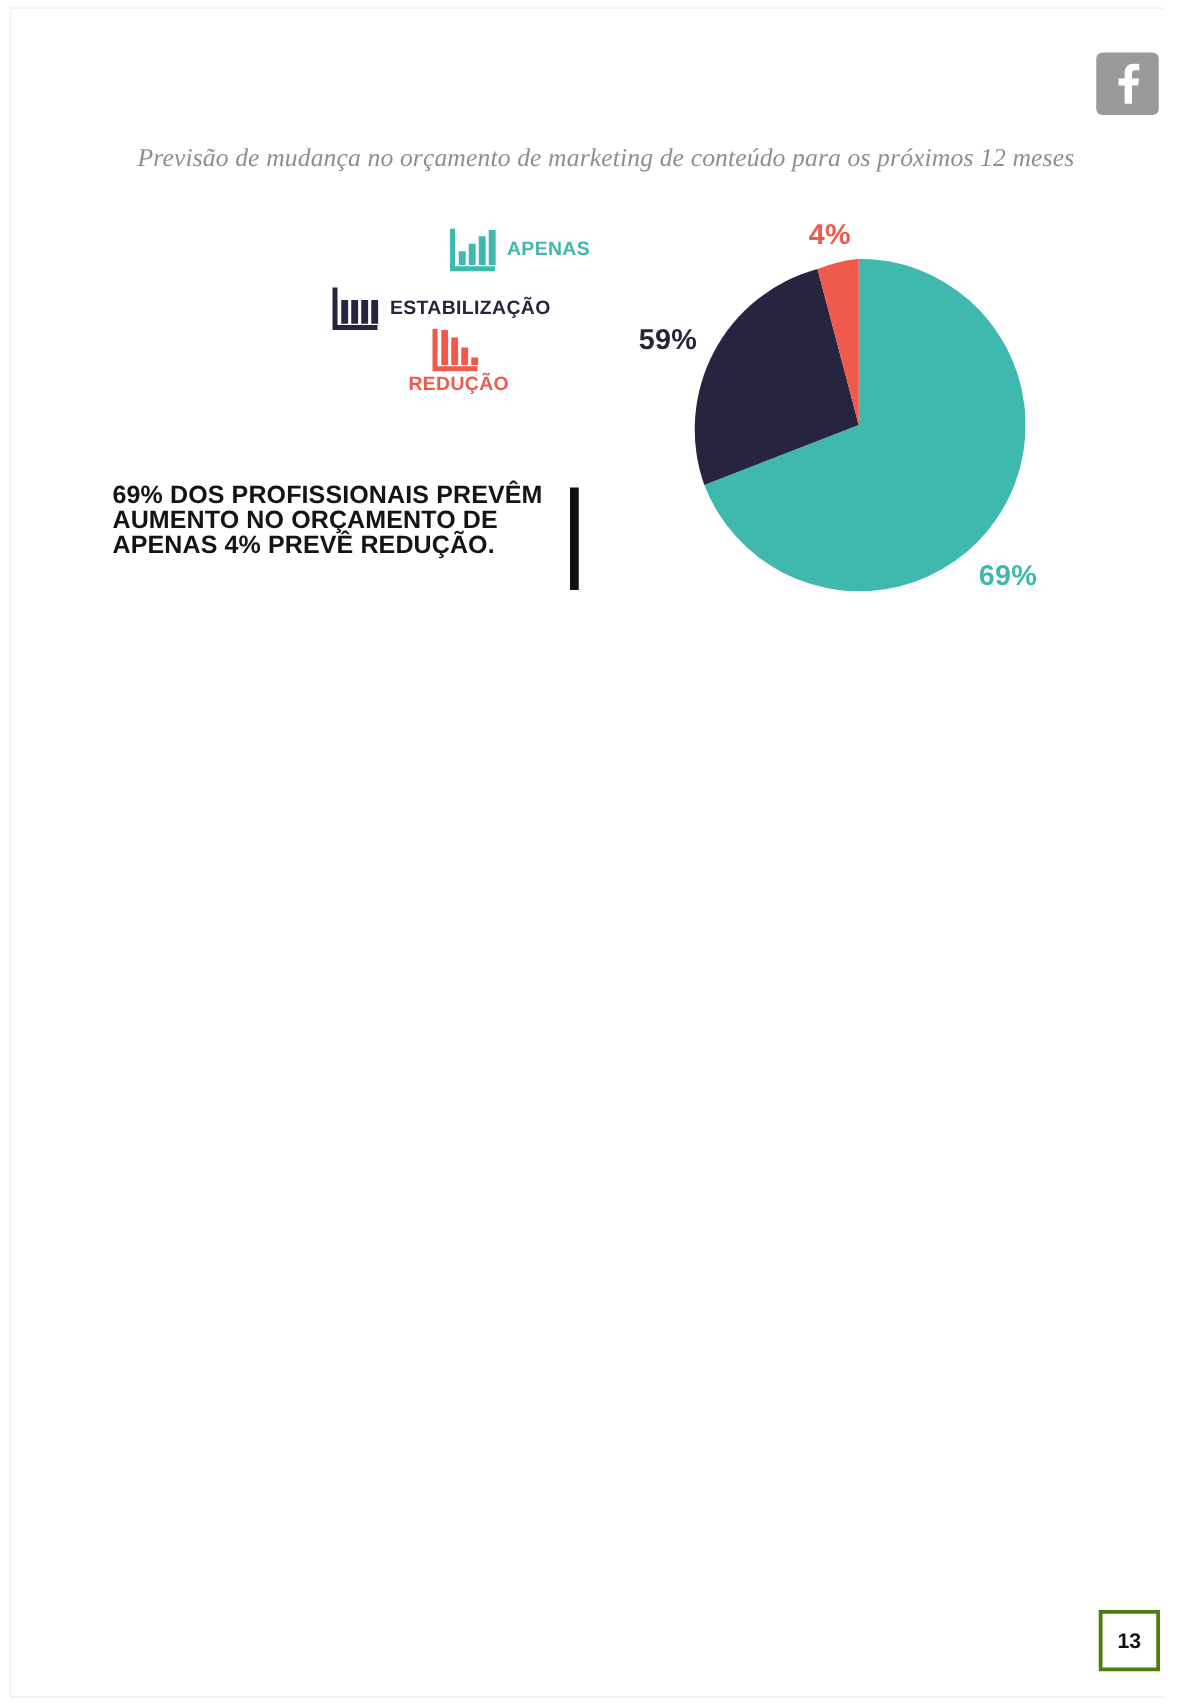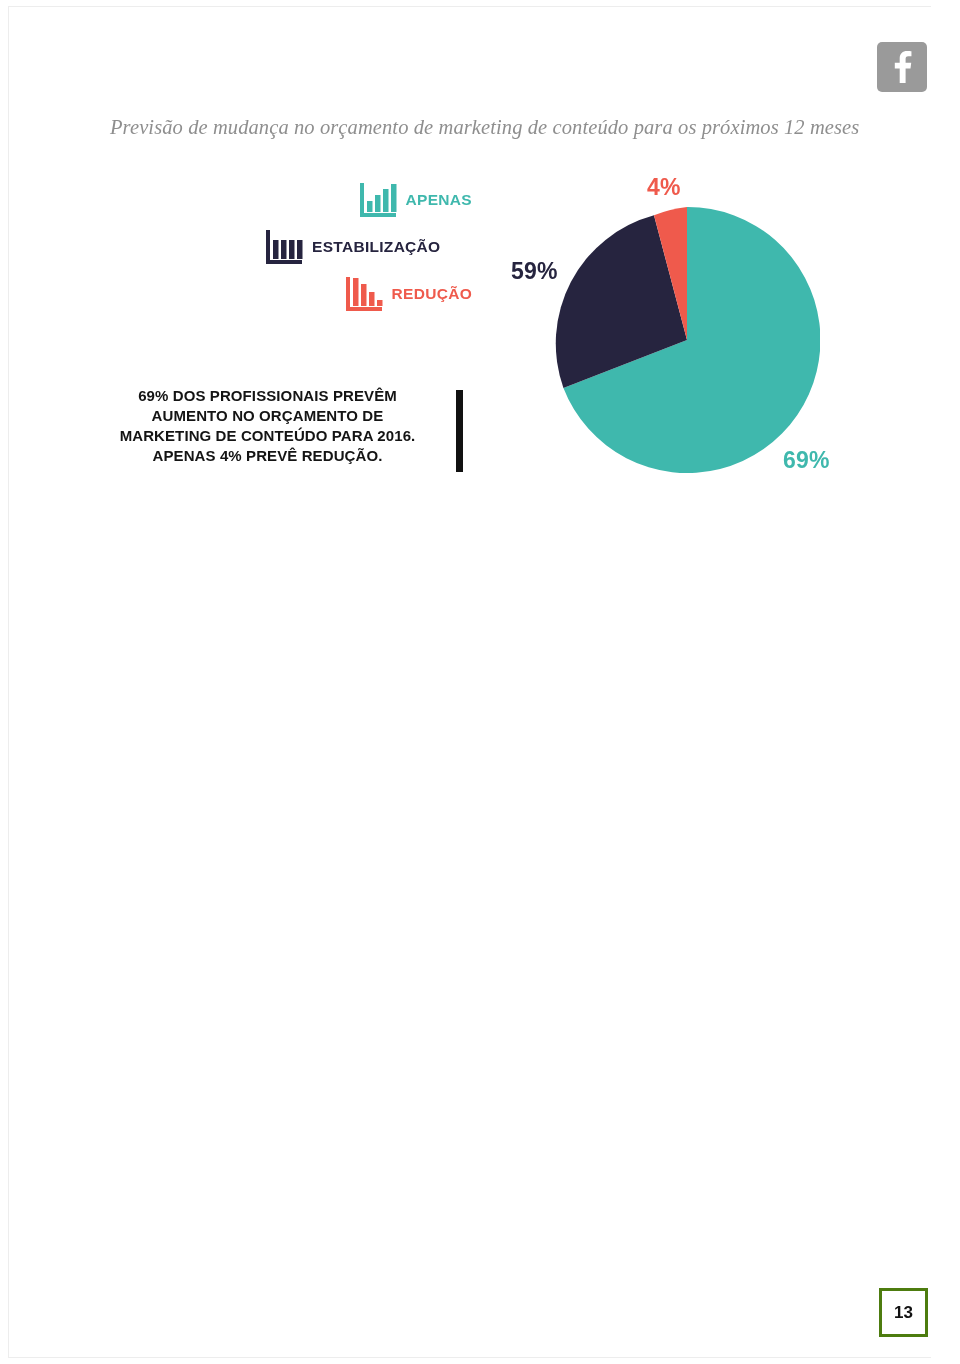--- a/index.html
+++ b/index.html
@@ -65,21 +65,21 @@
     width: 210px;
   }
   .legend-row {
     display: flex;
     align-items: center;
     height: 47px;
     width: 100%;
   }
   .legend-row.r-aumento      { justify-content: flex-end; }
   .legend-row.r-estab        { justify-content: flex-start; }
-  .legend-row.r-reducao      { justify-content: flex-end; }
+  .legend-row.r-reducao      { justify-content: flex-end; flex-direction: column; }
 
   .legend-icon {
     width: 42px;
     height: 38px;
     flex: 0 0 auto;
     margin-right: 8px;
   }
   .legend-icon svg { display: block; }
 
   .legend-label {
@@ -111,22 +111,22 @@
   .pct-4   { left: 647px; top: 174px;  color: #ef5a4c; }
   .pct-27  { left: 511px; top: 258px;  color: #26243f; }
   .pct-69  { left: 783px; top: 447px;  color: #3fb8ad; }
 
   
   .callout {
     position: absolute;
     left: 90px;
     top: 386px;
     width: 355px;
-    text-align: center;
-    font-size: 15px;
+    text-align: left;
+    font-size: 20px;
     font-weight: 700;
     line-height: 20px;
     color: #141414;
     letter-spacing: 0.1px;
   }
   .callout-bar {
     position: absolute;
     left: 456px;
     top: 390px;
     width: 7px;
@@ -222,20 +222,19 @@
     </svg>
   </div>
 
   <div class="pct pct-4">4%</div>
   <div class="pct pct-27">59%</div>
   <div class="pct pct-69">69%</div>
 
   <div class="callout">
     <div>69% DOS PROFISSIONAIS PREVÊM</div>
     <div>AUMENTO NO ORÇAMENTO DE</div>
-    <div>MARKETING DE CONTEÚDO PARA 2016.</div>
     <div>APENAS 4% PREVÊ REDUÇÃO.</div>
   </div>
   <div class="callout-bar"></div>
 
   <div class="page-num">13</div>
 
 </div>
 
 </body></html>

